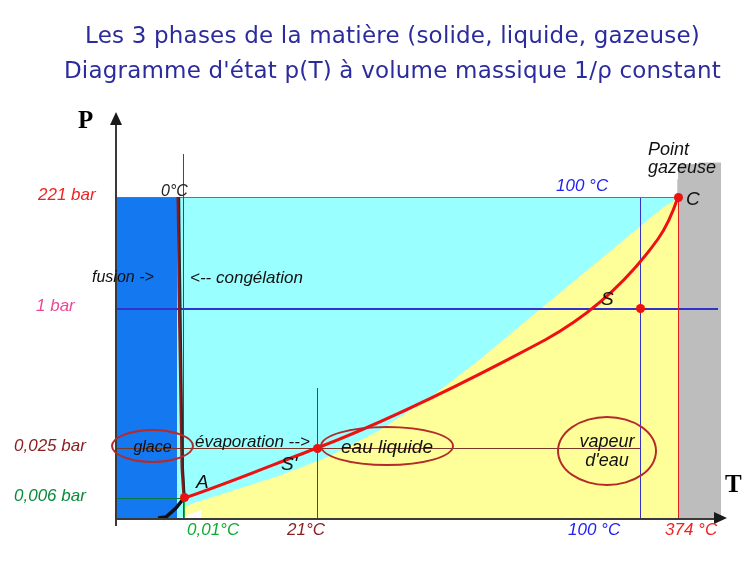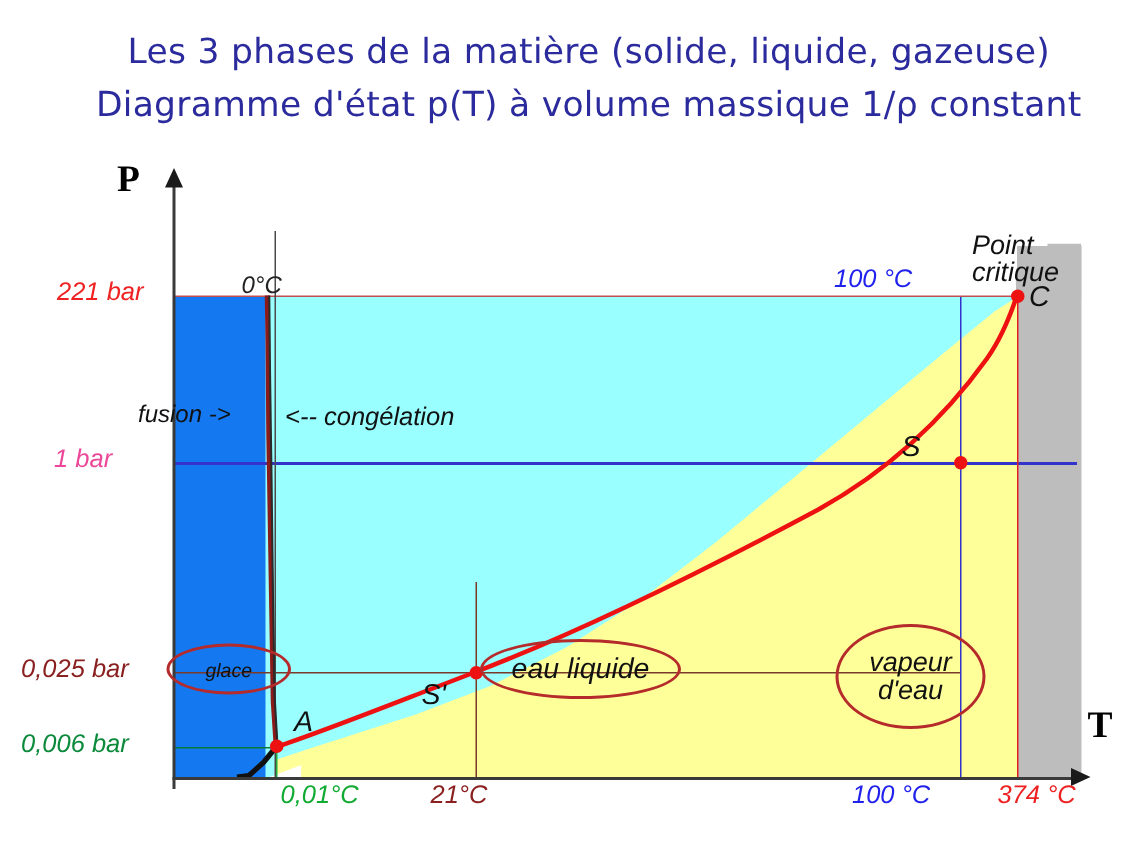--- a/index.html
+++ b/index.html
@@ -96,28 +96,28 @@
   #an-ebullition{left:475px;top:160px;}
   #an-evaporation{left:195px;top:324px;}
   #an-condensation{left:362px;top:324px;}
 
   .ptlabel{position:absolute;font-style:italic;font-size:19px;color:#111;
            font-family:"Liberation Sans","DejaVu Sans",sans-serif;}
   #lbl-A{left:196px;top:363px;}
   #lbl-Sp{left:281px;top:345px;}
   #lbl-S{left:601px;top:180px;}
   #lbl-C{left:686px;top:80px;}
-  #lbl-critique{left:648px;top:32px;font-size:18px;line-height:18px;text-align:left;margin-top:14px;}
+  #lbl-critique{left:648px;top:32px;font-size:18px;line-height:18px;text-align:left;}
 
   
   .bubble{position:absolute;display:flex;align-items:center;justify-content:center;
           border:2px solid #b52a2a;border-radius:50%;font-style:italic;
           color:#111;font-family:"Liberation Sans","DejaVu Sans",sans-serif;
           text-align:center;line-height:19px;}
-  #bub-glace{left:111px;top:321px;width:79px;height:30px;font-size:13px;}
+  #bub-glace{left:111px;top:321px;width:79px;height:30px;font-size:16px;}
   #bub-liquide{left:320px;top:318px;width:130px;height:36px;font-size:19px;}
   #bub-vapeur{left:557px;top:308px;width:96px;height:66px;font-size:18px;}
 </style>
 </head>
 <body>
 
 <div id="title-block">
   <div class="title-line" id="title-line-1">Les 3 phases de la matière (solide, liquide, gazeuse)</div>
   <div class="title-line" id="title-line-2">Diagramme d'état p(T) à volume massique  1/ρ  constant</div>
 </div>
@@ -175,29 +175,30 @@
 
   <div class="vlabel" id="lbl-0C">0°C</div>
   <div class="vlabel" id="lbl-001C">0,01°C</div>
   <div class="vlabel" id="lbl-21C">21°C</div>
   <div class="vlabel" id="lbl-100C-bottom">100 °C</div>
   <div class="vlabel" id="lbl-374C">374 °C</div>
   <div class="vlabel" id="lbl-100C-top">100 °C</div>
 
   <div class="annot" id="an-fusion">fusion -&gt;</div>
   <div class="annot" id="an-congelation">&lt;-- congélation</div>
+  <div class="annot" id="an-evaporation">évaporation --&gt;</div>
 
   <div class="ptlabel" id="lbl-A">A</div>
   <div class="ptlabel" id="lbl-Sp">S'</div>
   <div class="ptlabel" id="lbl-S">S</div>
   <div class="ptlabel" id="lbl-C">C</div>
 
   <div id="lbl-critique" class="ptlabel">
     <div>Point</div>
-    <div>critique</div>
+    <div>gazeuse</div>
   </div>
 
   <div class="bubble" id="bub-glace">glace</div>
   <div class="bubble" id="bub-liquide">eau liquide</div>
   <div class="bubble" id="bub-vapeur">
     <div>
       <div>vapeur</div>
       <div>d'eau</div>
     </div>
   </div>

